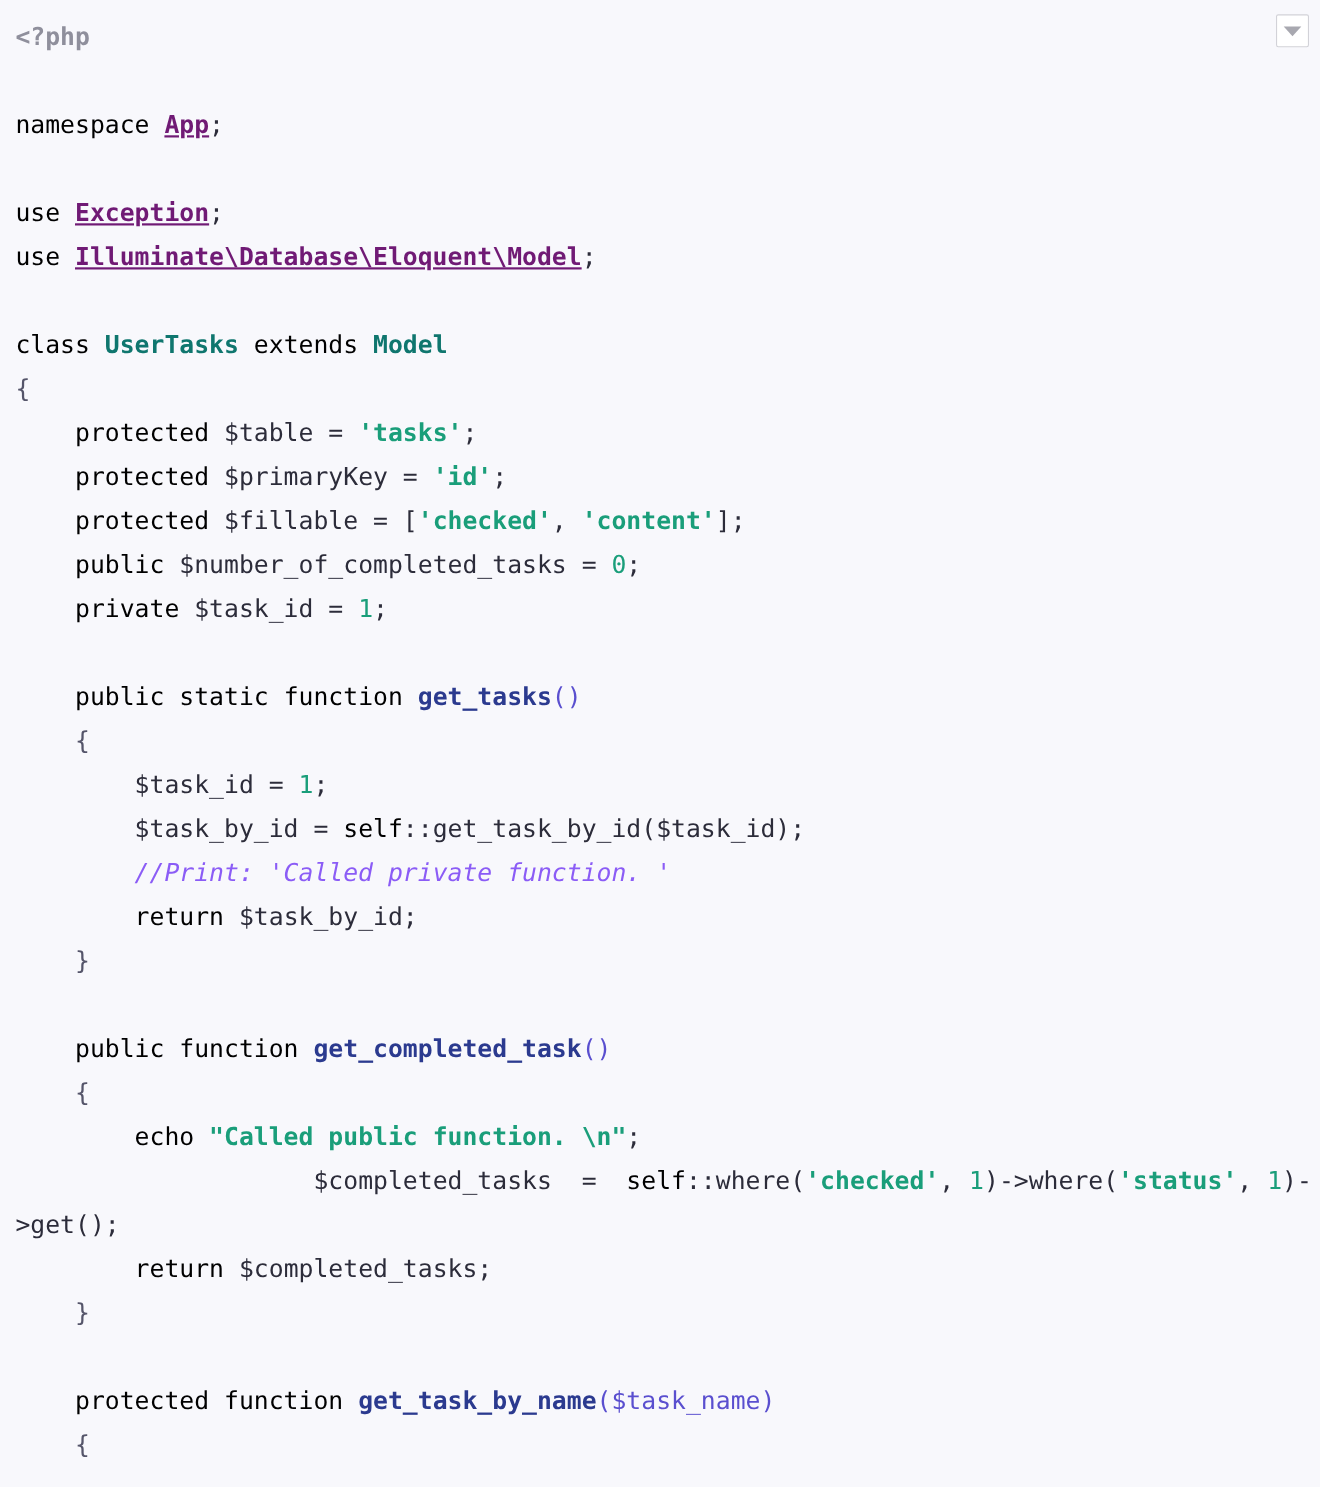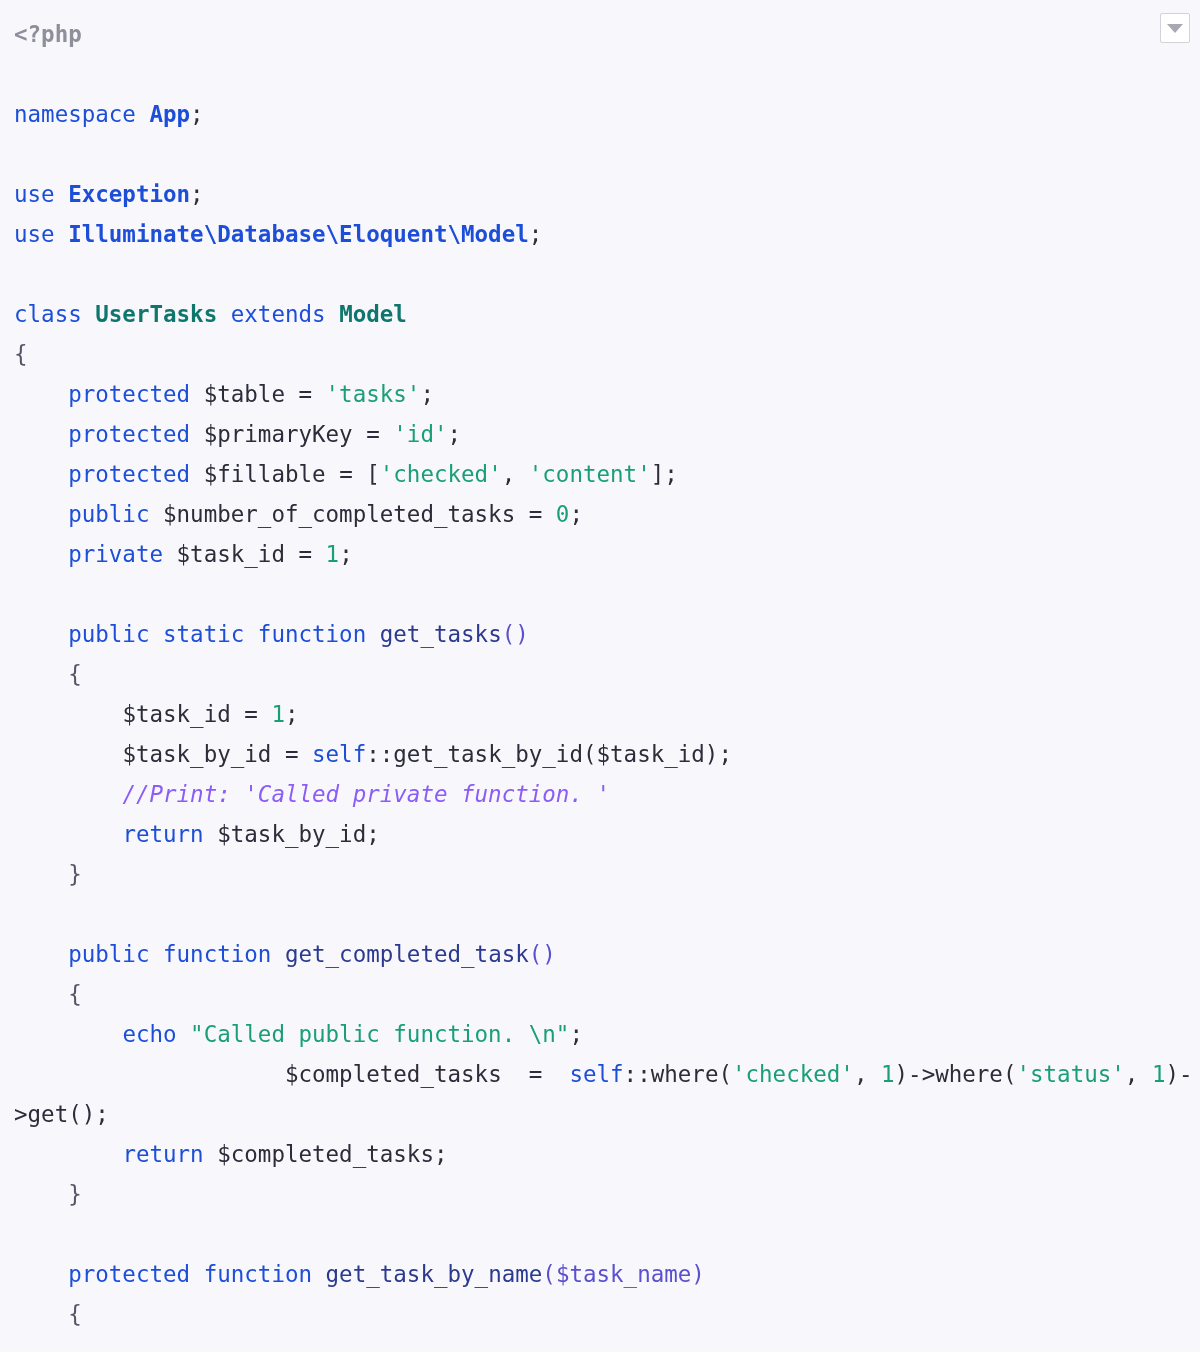--- a/index.html
+++ b/index.html
@@ -68,25 +68,25 @@
   .ln {
     display: block;
     min-height: 40px;
     padding-left: 14px;
     box-sizing: border-box;
   }
   .ln.blank { height: 40px; }
 
   
   .t-php      { color: #8f8f9c; font-weight: bold; }
-  .t-kw       { color: #1d4ed8; }
-  .t-ns       { color: #1d4ed8; font-weight: bold; }
+  .t-kw       { color: #000000; }
+  .t-ns       { color: #701a75; font-weight: bold; text-decoration: underline; }
   .t-cls      { color: #0f766e; font-weight: bold; }
-  .t-fn       { color: #2b3a8f; font-weight: normal; }
-  .t-str      { color: #1a9e7a; }
+  .t-fn       { color: #2b3a8f; font-weight: bold; }
+  .t-str      { color: #1a9e7a; font-weight: bold; }
   .t-num      { color: #1a9e7a; }
   .t-com      { color: #8b5cf6; font-style: italic; }
   .t-punc     { color: #5a4fcf; }
   .t-var      { color: #5a4fcf; }
   .t-txt      { color: #2c2c3a; }
   .t-brace    { color: #55556a; }
 </style>
 </head>
 <body>
 

